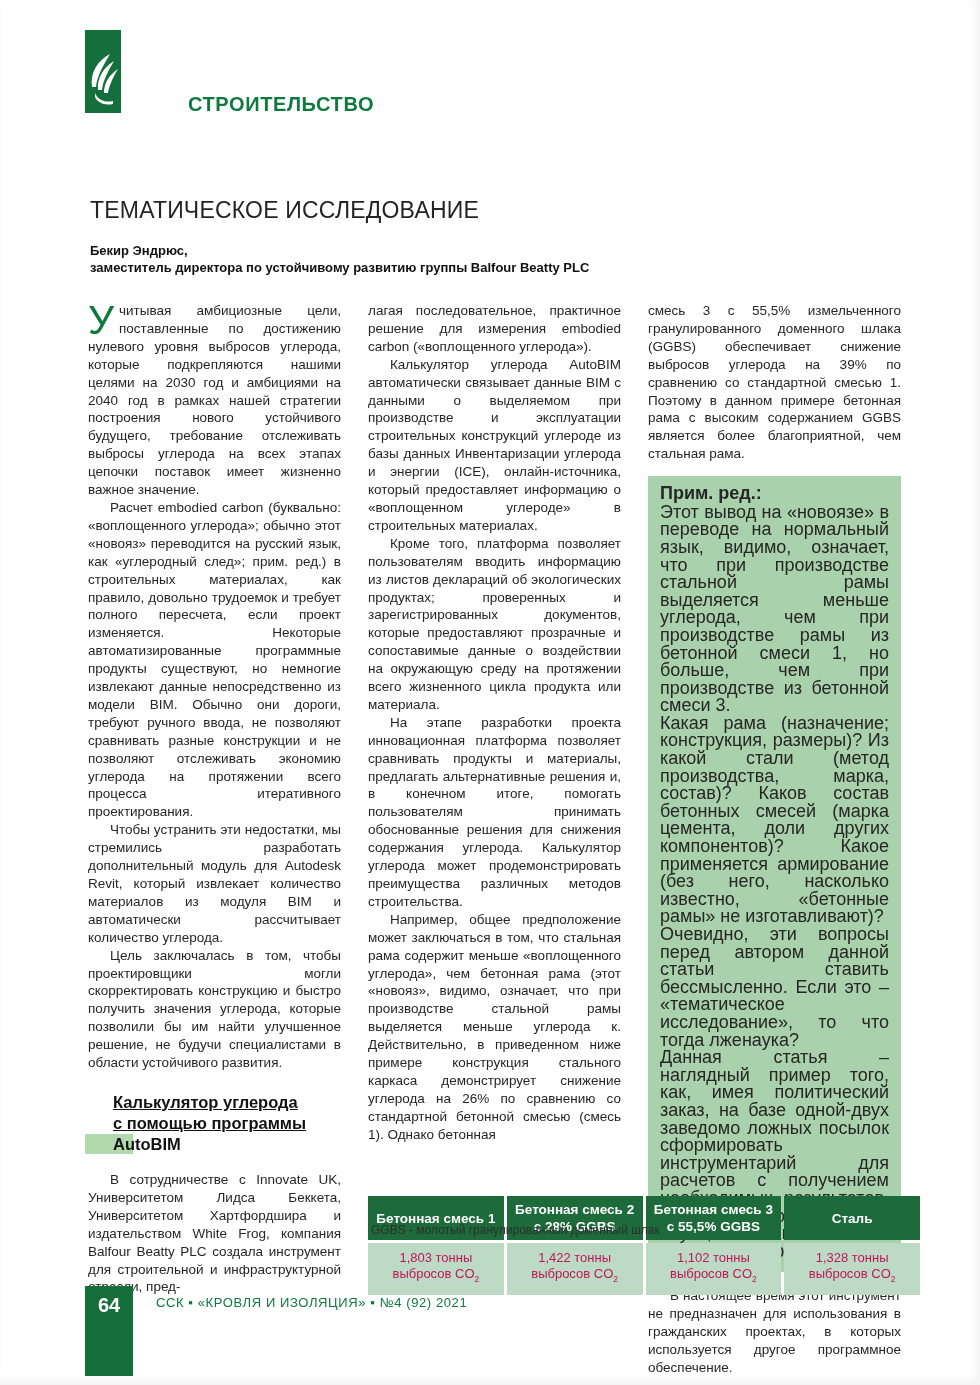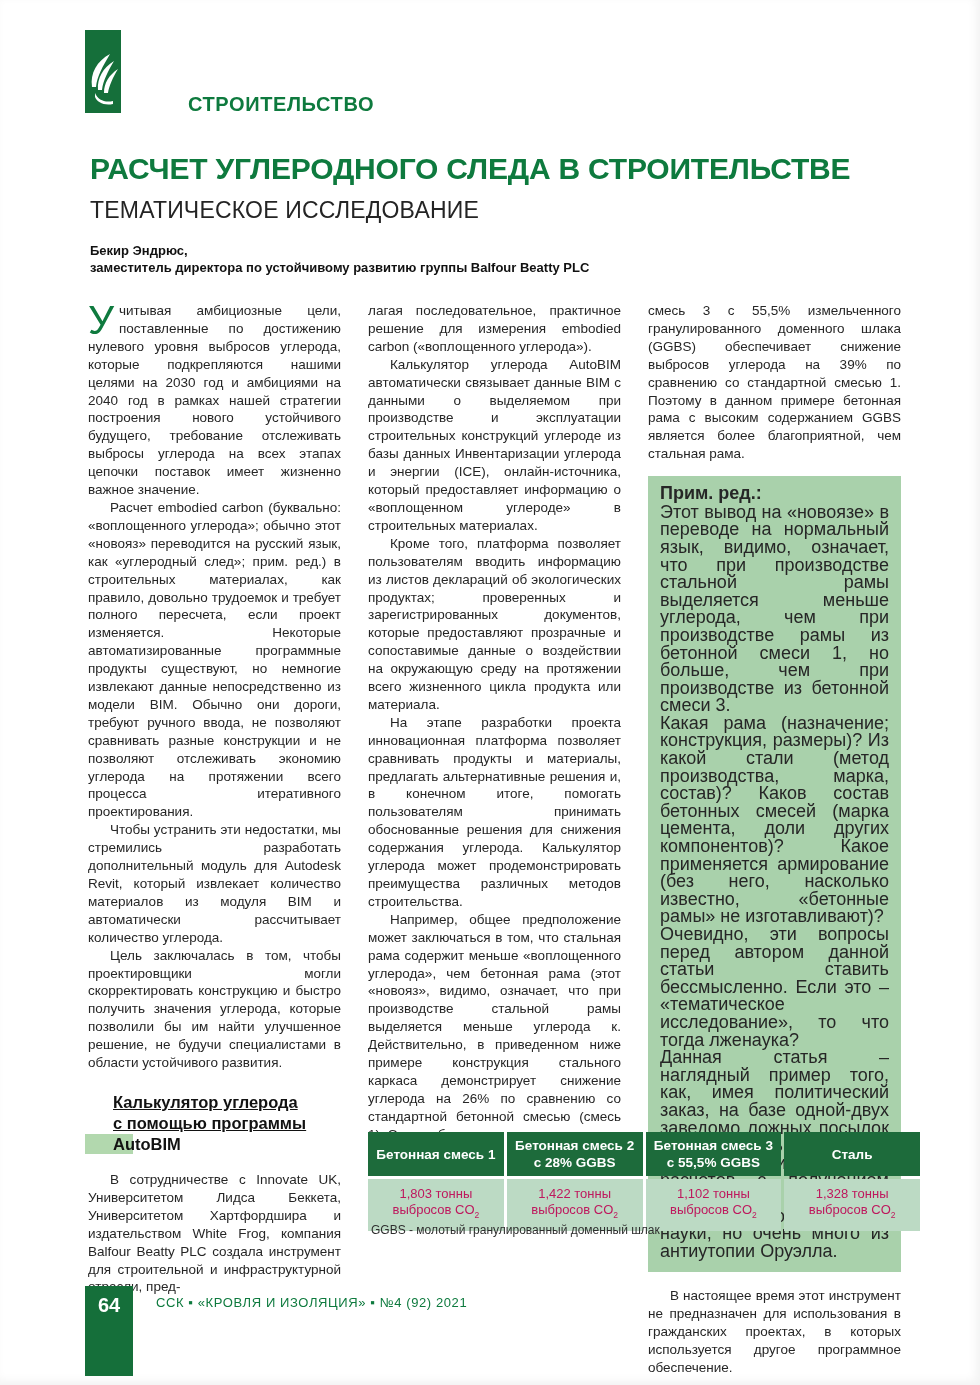--- a/index.html
+++ b/index.html
@@ -58,21 +58,21 @@
   
   .notebox {
     background:var(--note_bg,#a9d1ab);
     margin:13px 0 15px; padding:9px 12px 12px;
     font-size:18px; line-height:17.6px;
   }
   .notebox p { margin:0; text-indent:0; }
   .notebox .notetitle { font-weight:bold; margin-bottom:1px; }
   
   .datatable {
-    position:absolute; left:368px; top:1132px; width:552px;
+    position:absolute; left:368px; top:1196px; width:552px;
     display:grid; grid-template-columns:repeat(4,1fr); gap:3px;
   }
   .datatable .th {
     background:var(--table_header_bg,#1d6b3b); color:#fff;
     font-size:13.5px; font-weight:bold; text-align:center; line-height:17px;
     height:44px; display:flex; flex-direction:column; justify-content:center; padding:0 4px; box-sizing:border-box;
   }
   .datatable .td {
     background:var(--table_cell_bg,#bcdac4); color:#be185d;
     font-size:13px; text-align:center; line-height:16px;
@@ -101,21 +101,20 @@
       <g fill="#ffffff">
         <path d="M7 56 C5 42 12 30 25 23 C18 35 12 45 11 56 Z"></path>
         <path d="M13 59 C12 47 18 37 29 30 C23 40 18 50 17 59 Z"></path>
         <path d="M19 62 C19 52 24 44 33 38 C28 46 24 55 23 62 Z"></path>
         <path d="M10 62 C13 69 20 72 28 70 L28 73 C19 75 12 71 10 66 Z"></path>
       </g>
     </svg>
   </div>
   <div class="kicker">СТРОИТЕЛЬСТВО</div>
 
-  <h1 class="title">РАСЧЕТ УГЛЕРОДНОГО СЛЕДА В СТРОИТЕЛЬСТВЕ</h1>
   <h2 class="subtitle">ТЕМАТИЧЕСКОЕ ИССЛЕДОВАНИЕ</h2>
 
   <div class="author">
     <div>Бекир Эндрюс,</div>
     <div>заместитель директора по устойчивому развитию группы Balfour Beatty PLC</div>
   </div>
 
   <div class="col col1">
     <p class="p np"><span class="dropcap">У</span><span>читывая амбициозные цели, поставленные по достижению нулевого уровня выбросов углерода, которые подкрепляются нашими целями на 2030 год и амбициями на 2040 год в рамках нашей стратегии построения нового устойчивого будущего, требование отслеживать выбросы углерода на всех этапах цепочки поставок имеет жизненно важное значение.</span></p>
     <p class="p">Расчет embodied carbon (буквально: «воплощенного углерода»; обычно этот «новояз» переводится на русский язык, как «углеродный след»; прим. ред.) в строительных материалах, как правило, довольно трудоемок и требует полного пересчета, если проект изменяется. Некоторые автоматизированные программные продукты существуют, но немногие извлекают данные непосредственно из модели BIM. Обычно они дороги, требуют ручного ввода, не позволяют сравнивать разные конструкции и не позволяют отслеживать экономию углерода на протяжении всего процесса итеративного проектирования.</p>

